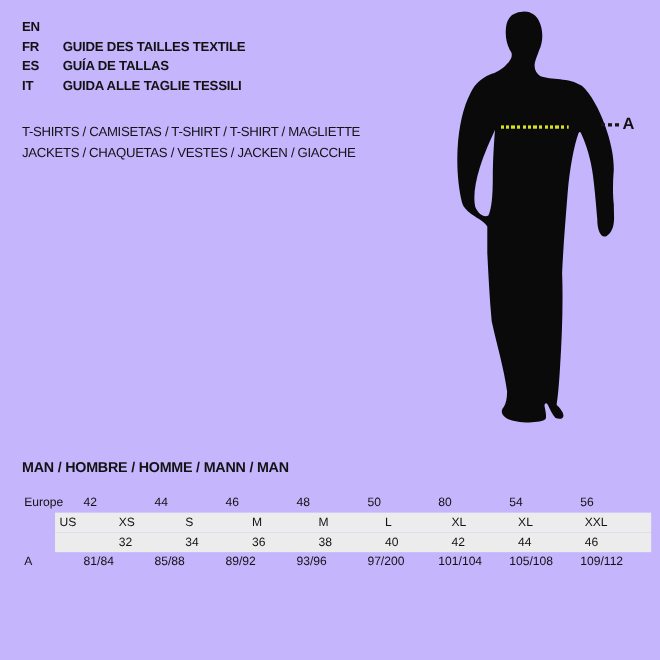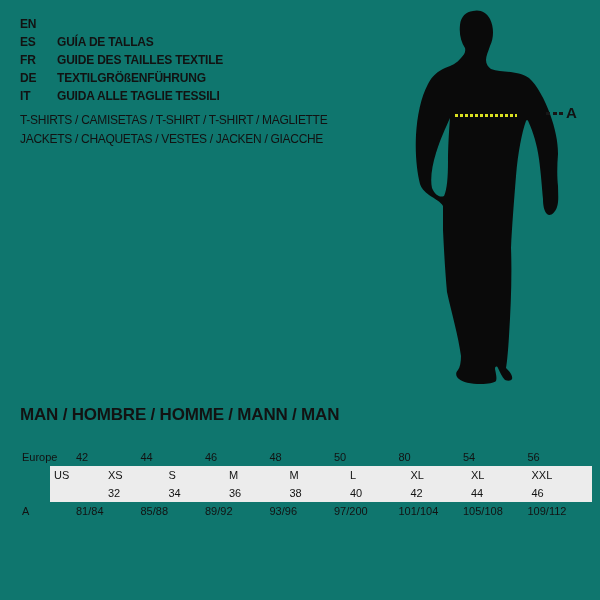--- a/index.html
+++ b/index.html
@@ -1,17 +1,17 @@
 <!DOCTYPE html>
 <html><head>
 <meta charset="utf-8">
 <style>
   html,body{margin:0;padding:0;background:#fff;}
   .stage{
-    position:relative;width:600px;height:600px;background:#0f766e;overflow:hidden;
+    position:relative;width:600px;height:600px;background:#c4b5fd;overflow:hidden;
     font-family:"Liberation Sans","DejaVu Sans",sans-serif;color:var(--text_color,#111);
   }
   
   .lang-block{position:absolute;left:20px;top:15px;}
   .lang-row{display:flex;font-size:12px;font-weight:bold;line-height:18px;letter-spacing:-0.2px;}
   .lang-code{width:37px;flex:0 0 37px;}
   
   .cat-block{position:absolute;left:20px;top:111px;}
   .cat-line{font-size:12px;font-weight:normal;line-height:19px;letter-spacing:-0.3px;white-space:nowrap;}
   
@@ -19,21 +19,21 @@
   .measure-yellow{
     position:absolute;left:455px;top:114px;width:62px;height:3px;z-index:2;
     background:repeating-linear-gradient(90deg,var(--measure_dash,#d9e021) 0 3px,transparent 3px 5px);
   }
   .measure-black{
     position:absolute;left:546px;top:112px;width:18px;height:2.5px;z-index:2;
     background:repeating-linear-gradient(90deg,#161616 0 4px,transparent 4px 6.5px);
   }
   .measure-label{position:absolute;left:566px;top:104px;font-size:15px;font-weight:bold;z-index:2;}
   
-  .man-title{position:absolute;left:20px;top:405px;font-size:17px;font-weight:bold;letter-spacing:-0.2px;}
+  .man-title{position:absolute;left:20px;top:417px;font-size:13px;font-weight:bold;letter-spacing:-0.2px;}
   
   .size-table{position:absolute;left:18px;top:448px;width:574px;font-size:11px;}
   .t-header{
     height:15px;display:flex;align-items:center;background:var(--header_bg,#c9c9c9);
     padding-left:4px;color:#2b2b2b;letter-spacing:-0.2px;
   }
   .t-row{display:grid;grid-template-columns:58px repeat(8,1fr);height:18px;align-items:center;}
   .t-row.stripe{background:var(--stripe_bg,#ececec);margin-left:32px;}
   .t-label{text-align:left;padding-left:4px;}
   .t-cell{}
@@ -43,30 +43,26 @@
 </head>
 <body>
 
 <div class="stage" style="--header_bg: #c9c9c9; --stripe_bg: #ececec; --text_color: #121212; --measure_dash: #d9e021;">
 
   <div class="lang-block">
     <div class="lang-row">
       <span class="lang-code">EN</span>
     </div>
     <div class="lang-row">
-      <span class="lang-code">ES</span>
-      <span class="lang-label">GUÍA DE TALLAS</span>
-    </div>
-    <div class="lang-row">
       <span class="lang-code">FR</span>
       <span class="lang-label">GUIDE DES TAILLES TEXTILE</span>
     </div>
     <div class="lang-row">
-      <span class="lang-code">DE</span>
-      <span class="lang-label">TEXTILGRÖßENFÜHRUNG</span>
+      <span class="lang-code">ES</span>
+      <span class="lang-label">GUÍA DE TALLAS</span>
     </div>
     <div class="lang-row">
       <span class="lang-code">IT</span>
       <span class="lang-label">GUIDA ALLE TAGLIE TESSILI</span>
     </div>
   </div>
 
   <div class="cat-block">
     <div class="cat-line">T-SHIRTS / CAMISETAS / T-SHIRT / T-SHIRT / MAGLIETTE</div>
     <div class="cat-line">JACKETS / CHAQUETAS / VESTES / JACKEN / GIACCHE</div>

